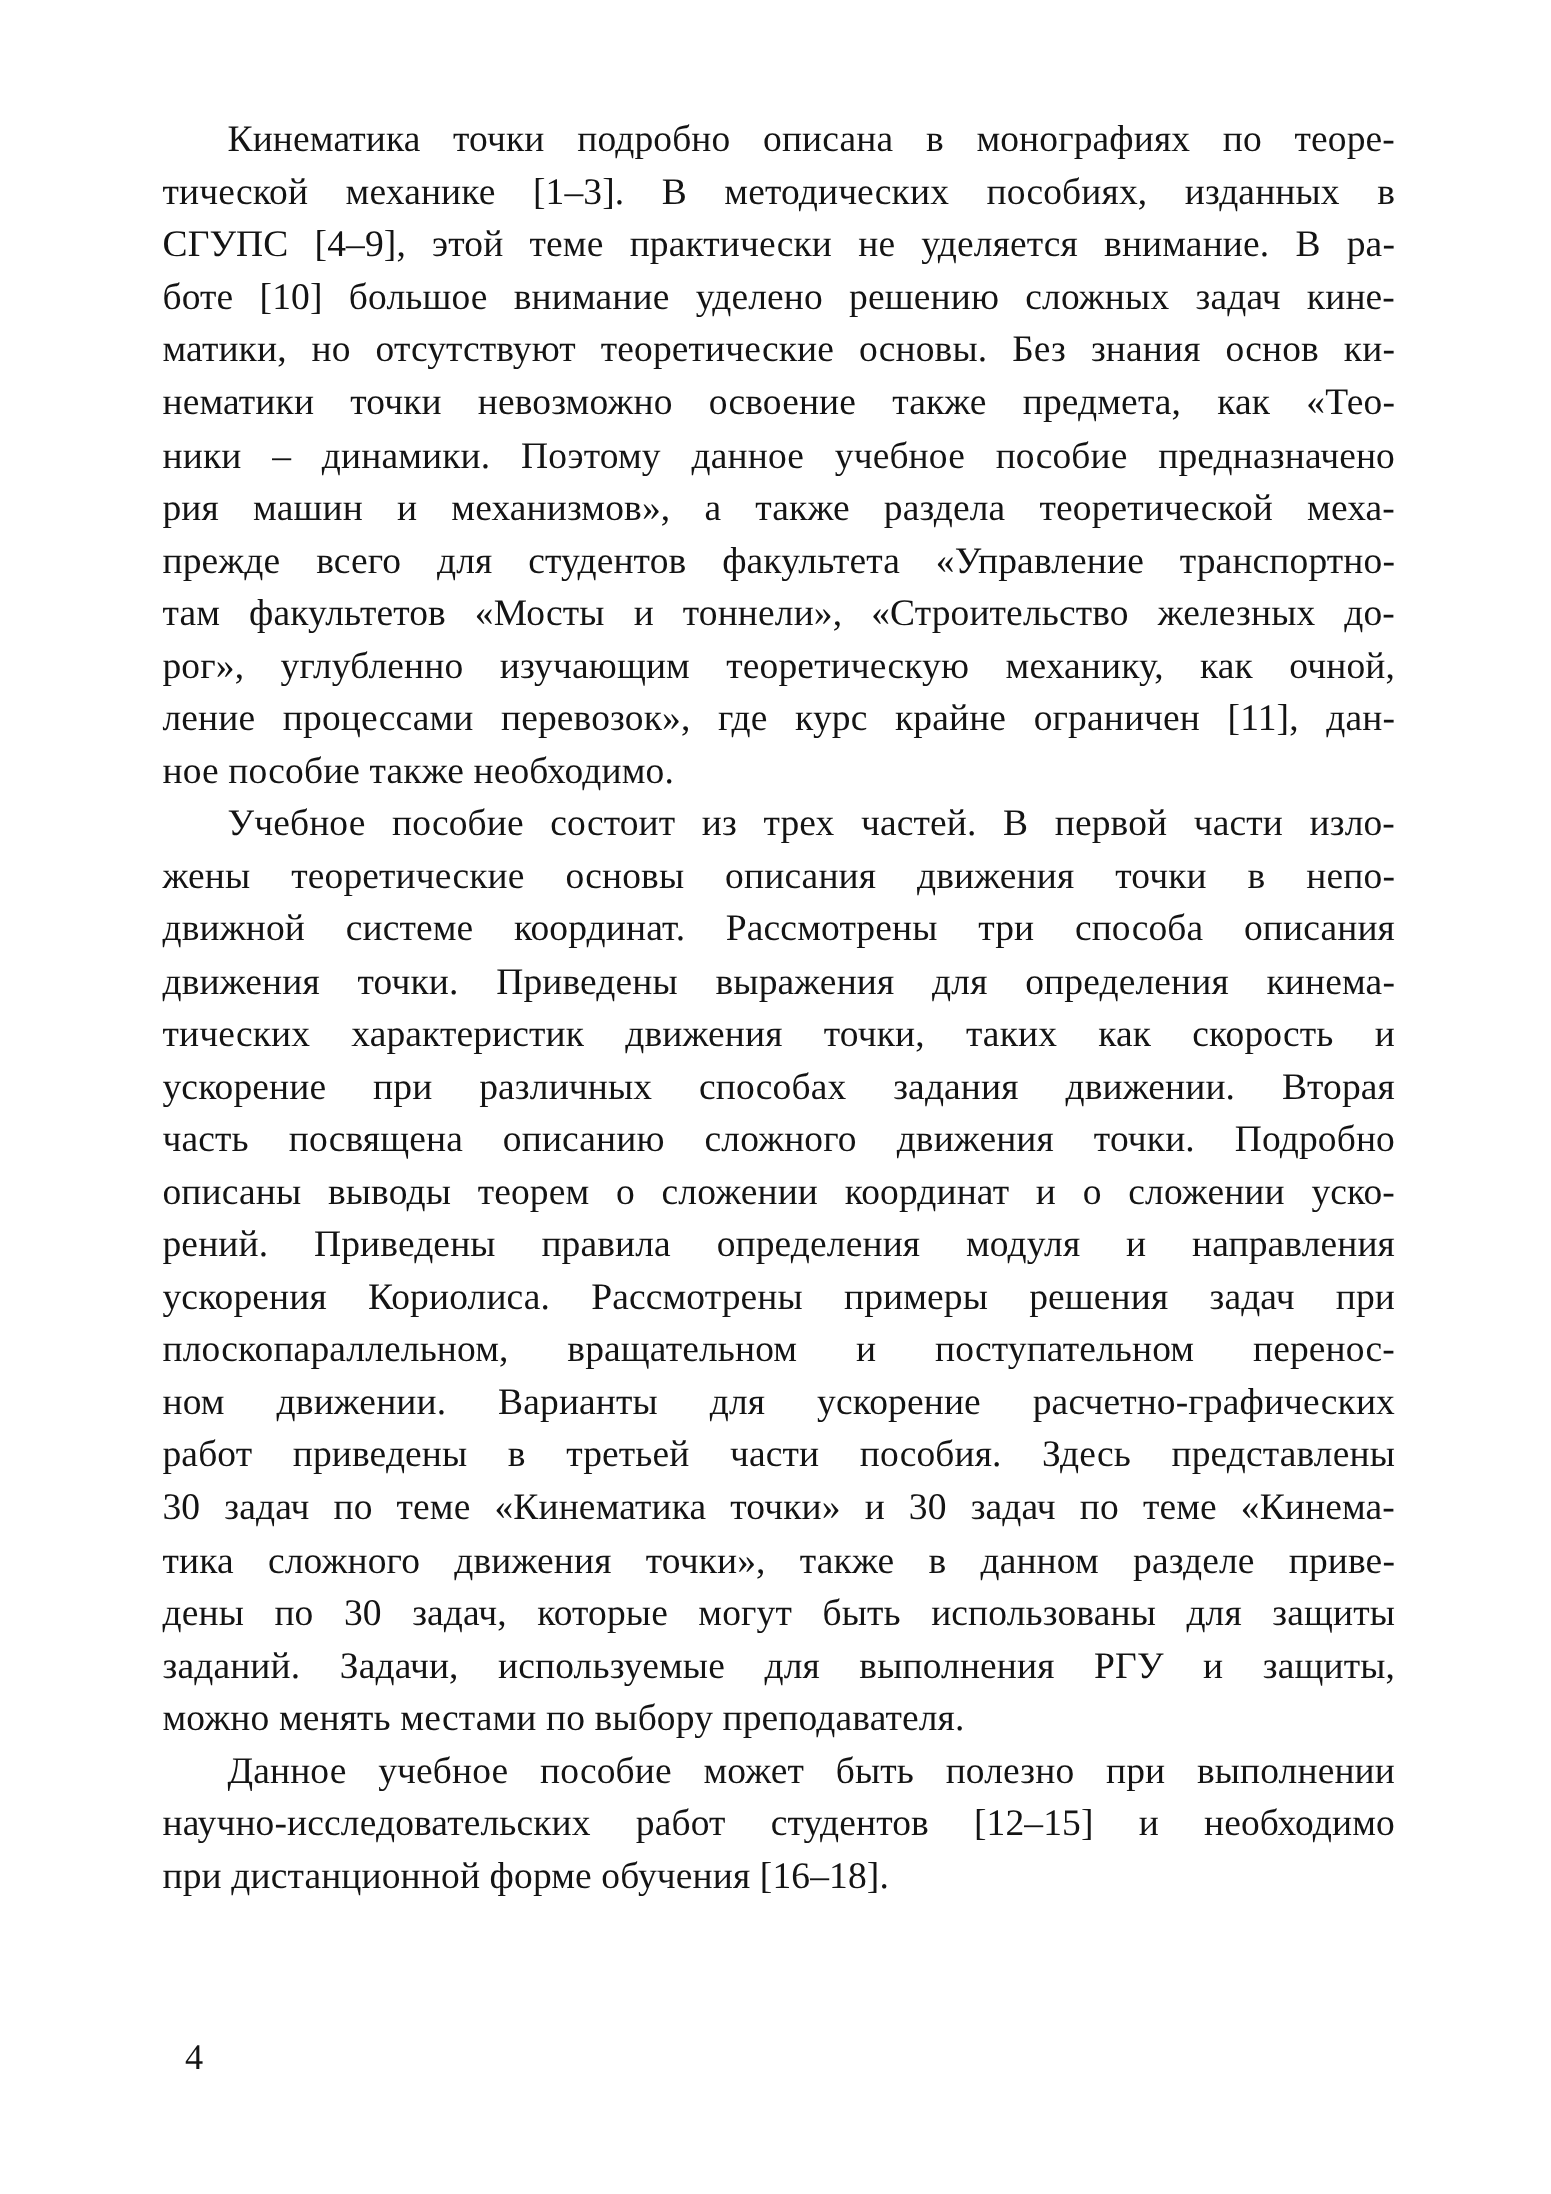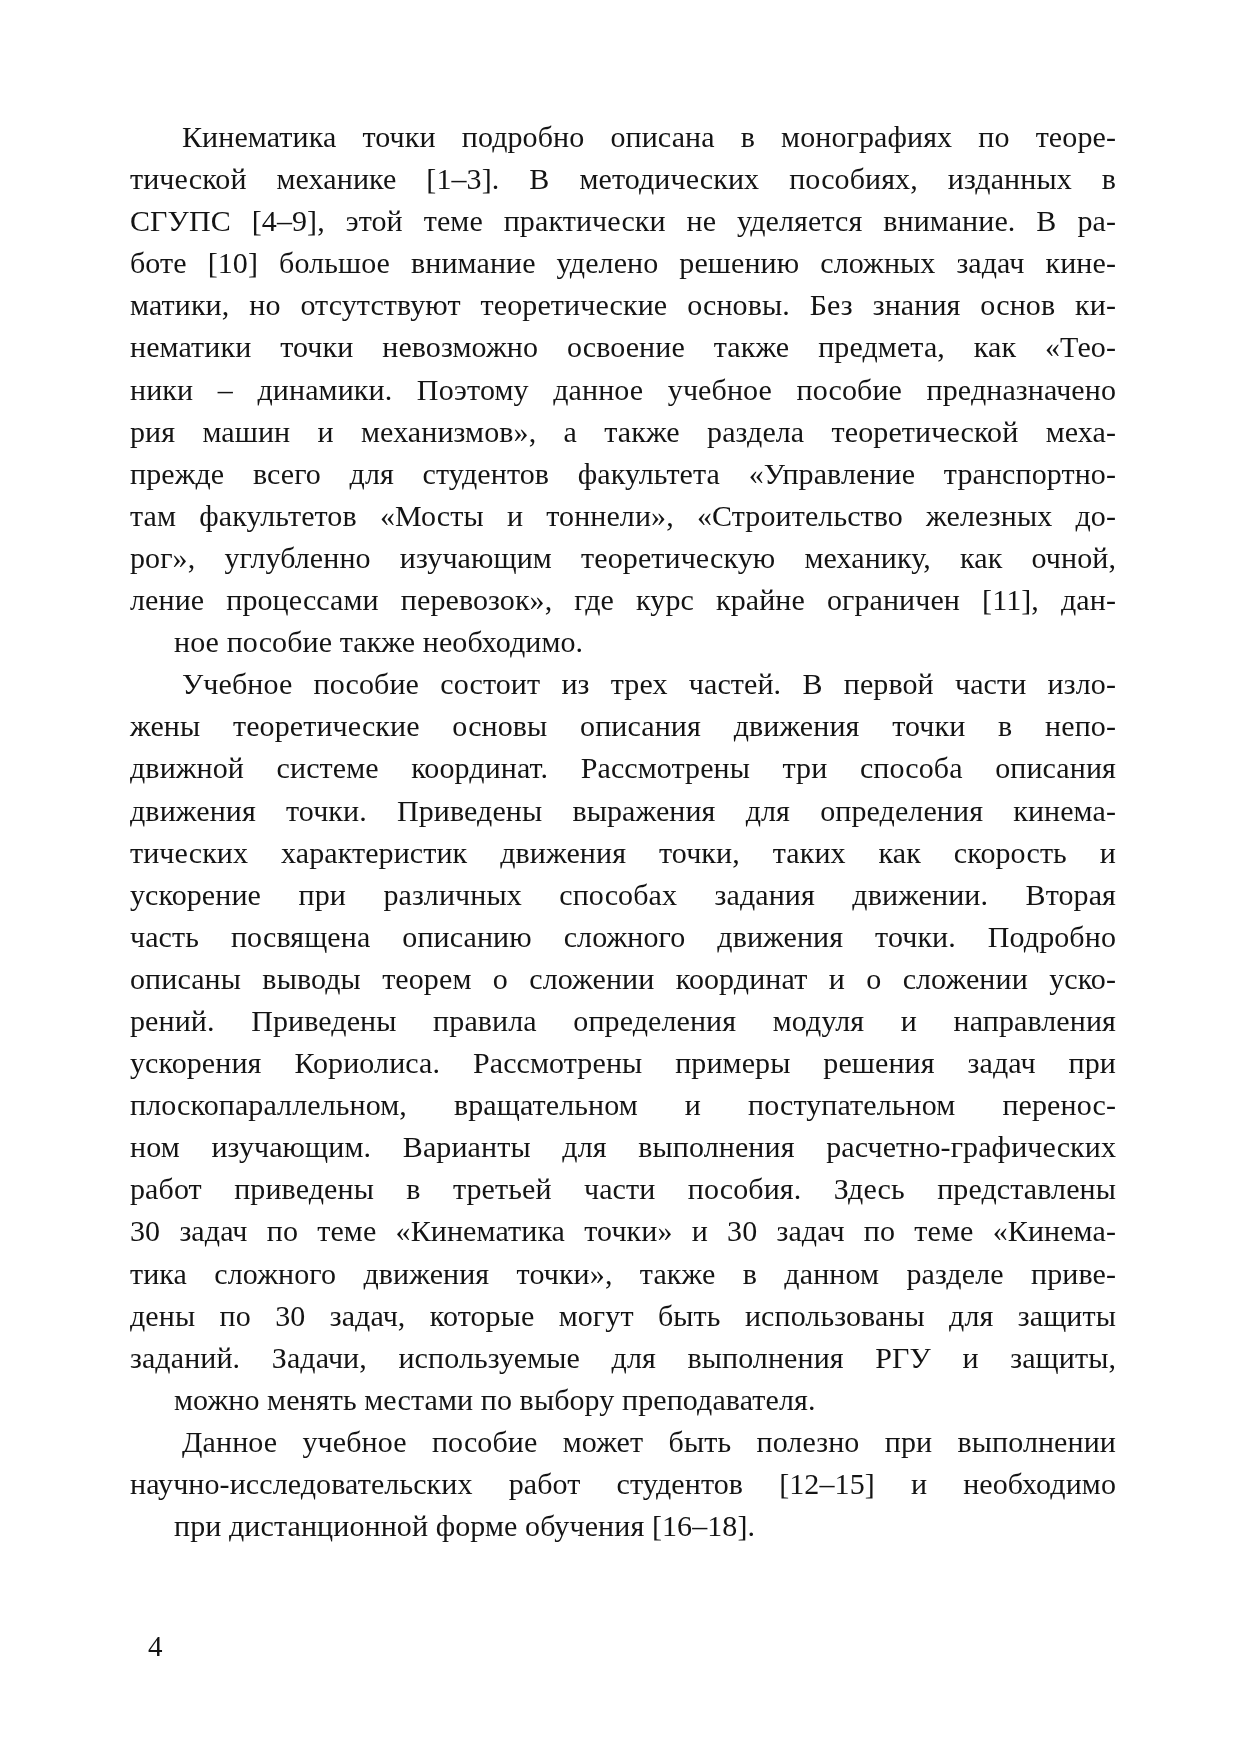--- a/index.html
+++ b/index.html
@@ -16,41 +16,40 @@
     color: #141414;
   }
   .page {
     position: absolute;
     inset: 0;
     background: #ffffff;
   }
   .text-block {
     position: absolute;
     left: 130px;
-    top: 116px;
+    top: 91px;
     width: 986px;
     font-size: 30px;
     line-height: 42.1px;
     letter-spacing: 0.1px;
   }
   .paragraph {
     margin: 0;
     padding: 0;
   }
   .line {
     text-align: justify;
     text-align-last: justify;
     min-height: 42.1px;
   }
   .line.indent {
     text-indent: 52px;
   }
   .line.last {
     text-align-last: left;
-    margin-left: 44px;
   }
   .page-number {
     position: absolute;
     left: 148px;
     top: 1628px;
     font-size: 29px;
     line-height: 36px;
   }
 </style>
 </head>
@@ -78,21 +77,21 @@
         <div class="line">жены теоретические основы описания движения точки в непо-</div>
         <div class="line">движной системе координат. Рассмотрены три способа описания</div>
         <div class="line">движения точки. Приведены выражения для определения кинема-</div>
         <div class="line">тических характеристик движения точки, таких как скорость и</div>
         <div class="line">ускорение при различных способах задания движении. Вторая</div>
         <div class="line">часть посвящена описанию сложного движения точки. Подробно</div>
         <div class="line">описаны выводы теорем о сложении координат и о сложении уско-</div>
         <div class="line">рений. Приведены правила определения модуля и направления</div>
         <div class="line">ускорения Кориолиса. Рассмотрены примеры решения задач при</div>
         <div class="line">плоскопараллельном, вращательном и поступательном перенос-</div>
-        <div class="line">ном изучающим. Варианты для выполнения расчетно-графических</div>
+        <div class="line">ном движении. Варианты для ускорение расчетно-графических</div>
         <div class="line">работ приведены в третьей части пособия. Здесь представлены</div>
         <div class="line">30 задач по теме «Кинематика точки» и 30 задач по теме «Кинема-</div>
         <div class="line">тика сложного движения точки», также в данном разделе приве-</div>
         <div class="line">дены по 30 задач, которые могут быть использованы для защиты</div>
         <div class="line">заданий. Задачи, используемые для выполнения РГУ и защиты,</div>
         <div class="line last">можно менять местами по выбору преподавателя.</div>
       </div>
       <div class="paragraph">
         <div class="line indent">Данное учебное пособие может быть полезно при выполнении</div>
         <div class="line">научно-исследовательских работ студентов [12–15] и необходимо</div>

